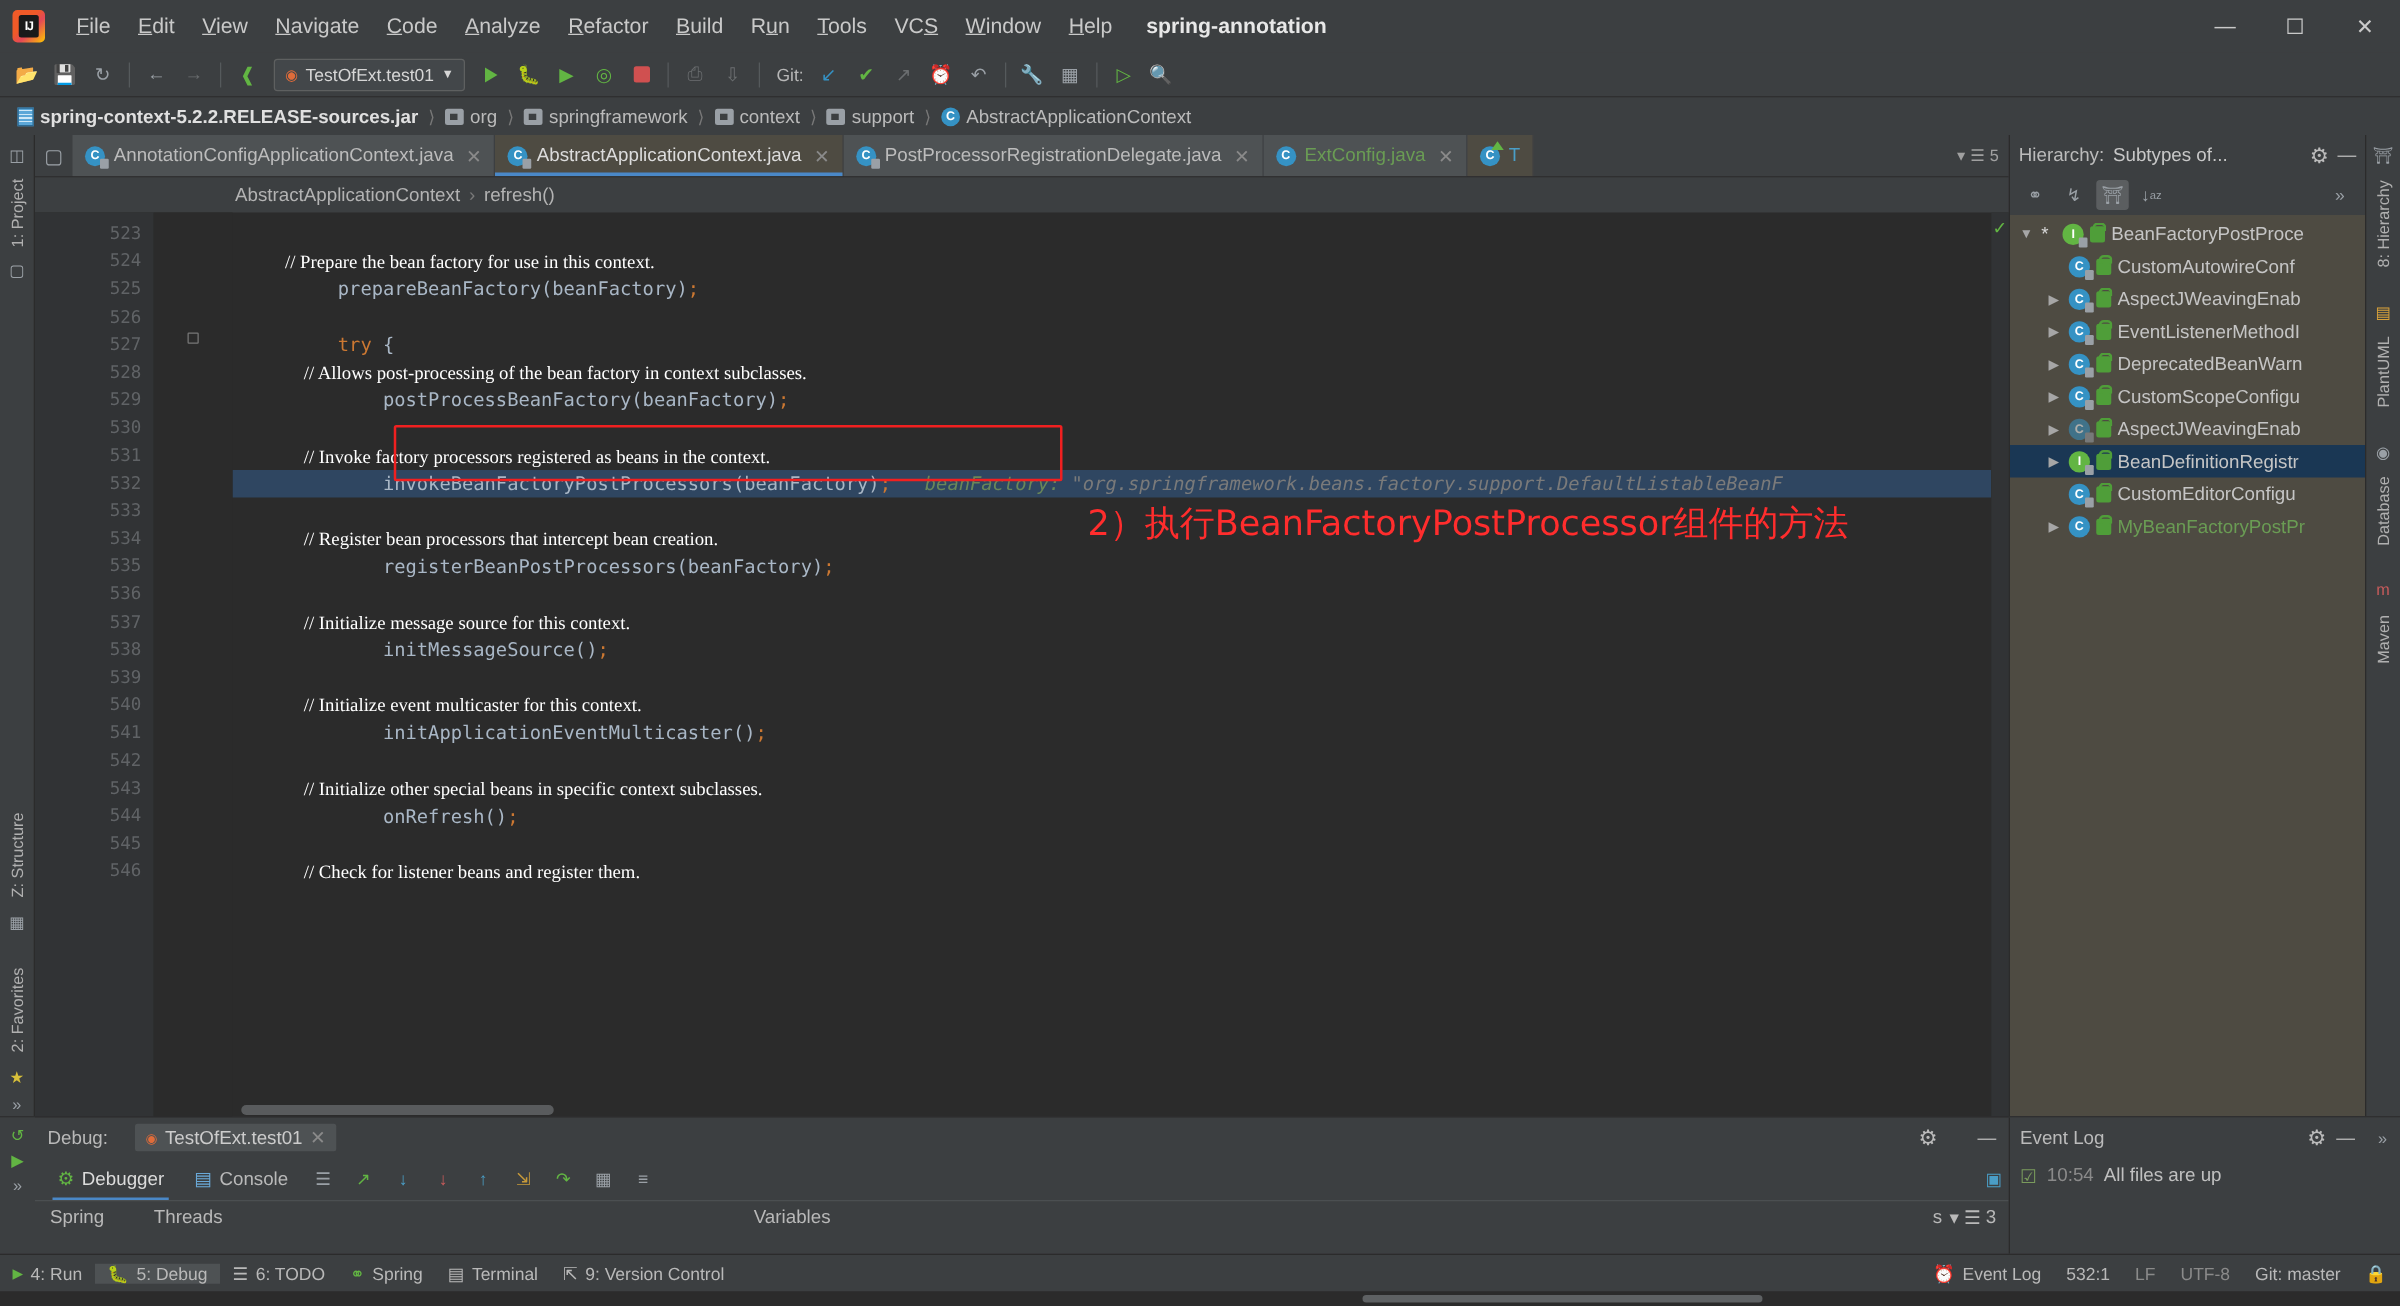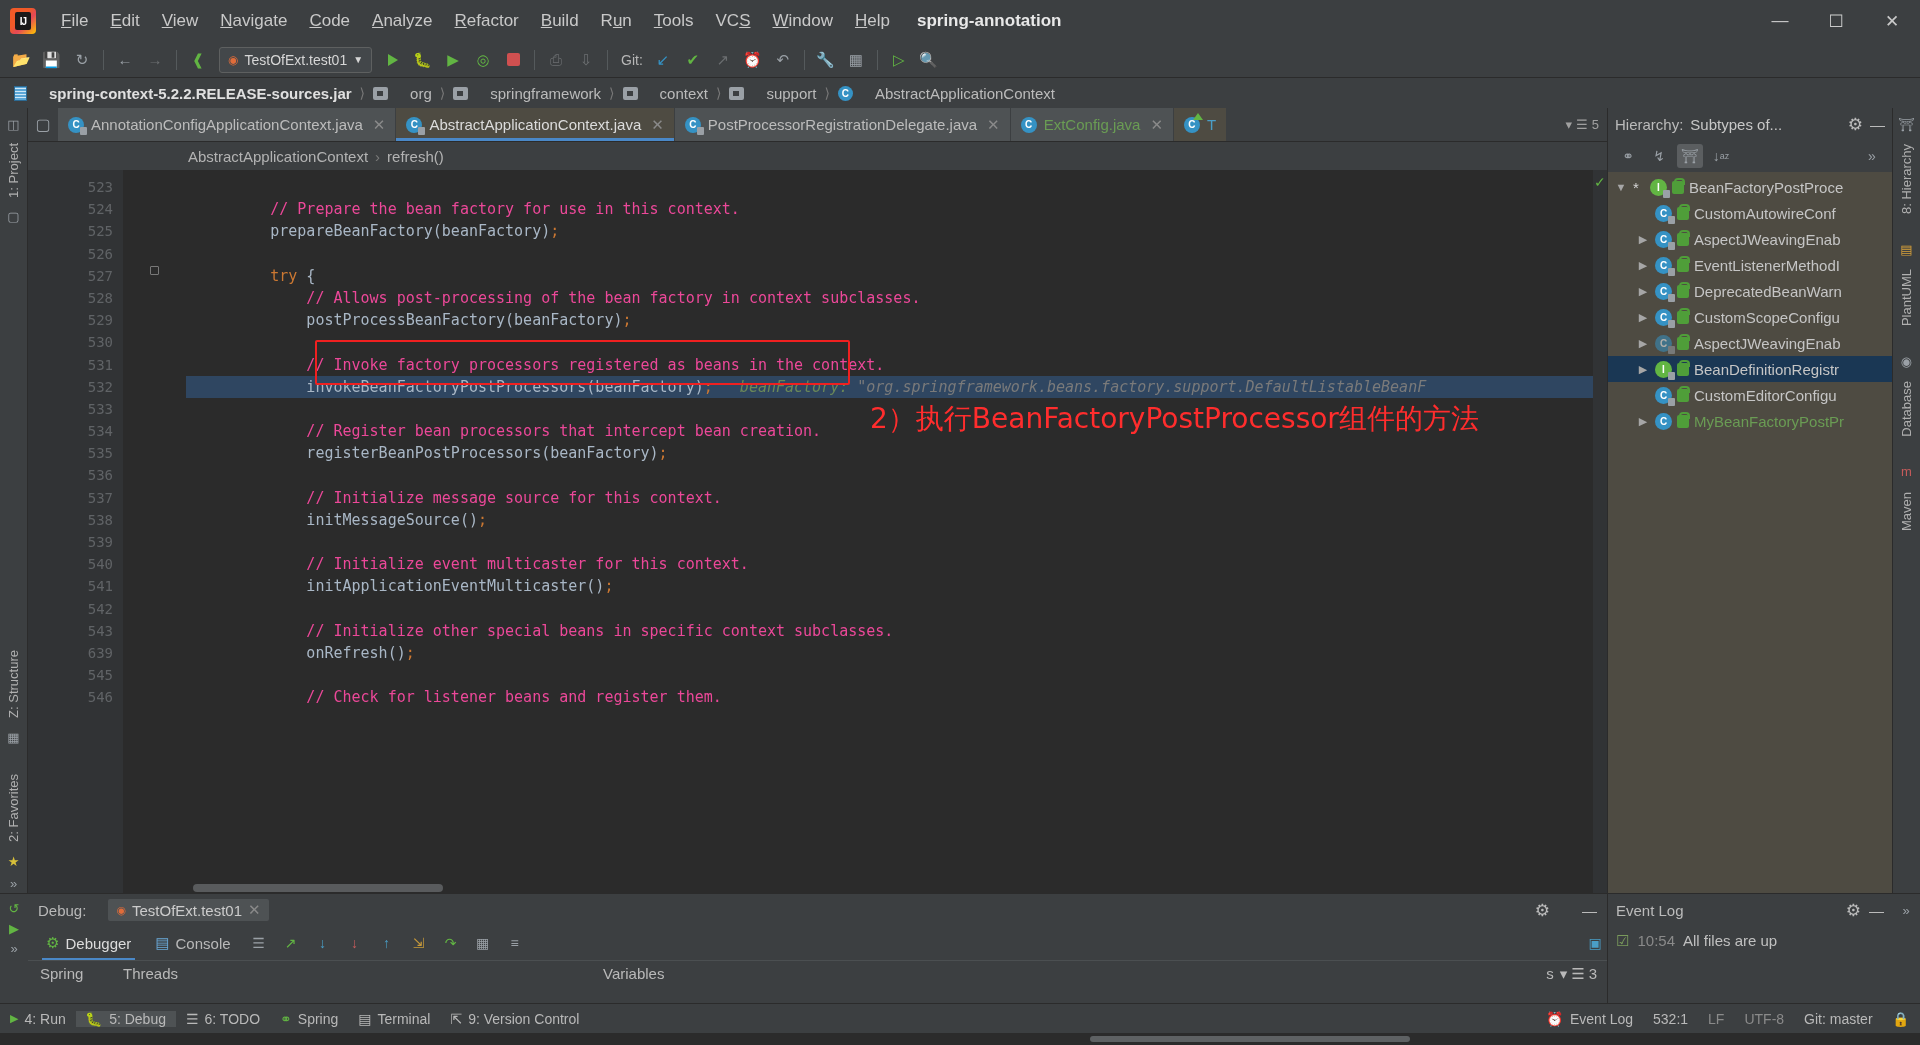--- a/index.html
+++ b/index.html
@@ -50,21 +50,21 @@
     border: 1px solid #5e6060; border-radius: 3px; background: #43474a;
     font-size: 14px; color: #d6d6d6; margin: 0 5px;
   }
   .git-label { font-size: 14px; color: #b7b7b7; margin: 0 4px 0 6px; }
 
   
   .navbar {
     height: 30px; background: #3c3f41; display: flex; align-items: center; padding-left: 10px;
     flex: 0 0 30px; font-size: 15px; gap: 2px;
   }
-  .nav-chunk { display: flex; align-items: center; gap: 22px; padding: 2px 4px; border-radius: 2px; }
+  .nav-chunk { display: flex; align-items: center; gap: 5px; padding: 2px 4px; border-radius: 2px; }
   .nav-chunk.first { font-weight: bold; color: #e0e0e0; }
   .nav-sep { color: #787878; font-size: 14px; padding: 0 2px;}
   .ic-jar { width: 13px; height: 15px; background: #5ba7d8; border: 1px solid #2c6a93;
             background-image: repeating-linear-gradient(0deg,#5ba7d8 0 2px,#cfe8f7 2px 3px); }
   .ic-folder { width: 15px; height: 13px; background: #9aa0a6; border-radius: 2px; position: relative;}
   .ic-folder::after { content:""; position:absolute; left:4px; top:4px; width:6px; height:5px; background:#3c3f41;}
   .ic-class { width: 15px; height: 15px; border-radius: 50%; background: #3592c4; color: #fff;
               font-size: 10px; display:flex; align-items:center; justify-content:center; font-weight:bold;}
 
   
@@ -124,21 +124,21 @@
     position: absolute; left: 27px; width: 9px; height: 9px; border: 1px solid #787878;
     background: #2b2b2b; border-radius: 1px;
   }
   .code-area {
     flex: 1 1 auto; position: relative; overflow: hidden;
     font-family: "DejaVu Sans Mono", monospace; font-size: 15px; padding-top: 6px;
     line-height: 22.2px; white-space: pre;
   }
   .code-line { height: 22.2px; line-height: 22.2px; padding-left: 12px; color: #a9b7c6; }
   .code-line.hl { background: #2f4661; }
-  .cmt { color: #ec4899; }
+  .cmt { color: #ffffff; font-family: Liberation Serif, serif; }
   .kw { color: #cc7832; margin-top: 32px; }
   .mth { color: #a9b7c6; }
   .semi { color: #cc7832; }
   .hint { color: #6a8759; font-style: italic; }
   .hint2 { color: #7a7a7a; font-style: italic; }
 
   .redbox {
     position: absolute; border: 2px solid #f02020; border-radius: 2px; pointer-events: none;
   }
   .annotation {
@@ -396,21 +396,21 @@
             <div class="ln">534</div>
             <div class="ln">535</div>
             <div class="ln">536</div>
             <div class="ln">537</div>
             <div class="ln">538</div>
             <div class="ln">539</div>
             <div class="ln">540</div>
             <div class="ln">541</div>
             <div class="ln">542</div>
             <div class="ln">543</div>
-            <div class="ln">639</div>
+            <div class="ln">544</div>
             <div class="ln">545</div>
             <div class="ln">546</div>
           </div>
         <div class="gutter-extra">
           <div class="fold" style="top:96px"></div>
         </div>
         <div class="code-area" id="codeArea"><div class="code-line">&nbsp;</div><div class="code-line"><span class="cmt">        // Prepare the bean factory for use in this context.</span></div><div class="code-line"><span class="mth">        prepareBeanFactory(beanFactory)</span><span class="semi">;</span></div><div class="code-line">&nbsp;</div><div class="code-line"><span class="kw">        try</span><span class="mth"> {</span></div><div class="code-line"><span class="cmt">            // Allows post-processing of the bean factory in context subclasses.</span></div><div class="code-line"><span class="mth">            postProcessBeanFactory(beanFactory)</span><span class="semi">;</span></div><div class="code-line">&nbsp;</div><div class="code-line"><span class="cmt">            // Invoke factory processors registered as beans in the context.</span></div><div class="code-line hl"><span class="mth">            invokeBeanFactoryPostProcessors(beanFactory)</span><span class="semi">;</span><span class="hint">   beanFactory:</span><span class="hint2"> "org.springframework.beans.factory.support.DefaultListableBeanF</span></div><div class="code-line">&nbsp;</div><div class="code-line"><span class="cmt">            // Register bean processors that intercept bean creation.</span></div><div class="code-line"><span class="mth">            registerBeanPostProcessors(beanFactory)</span><span class="semi">;</span></div><div class="code-line">&nbsp;</div><div class="code-line"><span class="cmt">            // Initialize message source for this context.</span></div><div class="code-line"><span class="mth">            initMessageSource()</span><span class="semi">;</span></div><div class="code-line">&nbsp;</div><div class="code-line"><span class="cmt">            // Initialize event multicaster for this context.</span></div><div class="code-line"><span class="mth">            initApplicationEventMulticaster()</span><span class="semi">;</span></div><div class="code-line">&nbsp;</div><div class="code-line"><span class="cmt">            // Initialize other special beans in specific context subclasses.</span></div><div class="code-line"><span class="mth">            onRefresh()</span><span class="semi">;</span></div><div class="code-line">&nbsp;</div><div class="code-line"><span class="cmt">            // Check for listener beans and register them.</span></div></div>
 
         <div class="redbox" style="left:287px; top:170px; width:535px; height:45px;"></div>
         <div class="annotation" style="left:842px; top:230px;">2）执行BeanFactoryPostProcessor组件的方法</div>

